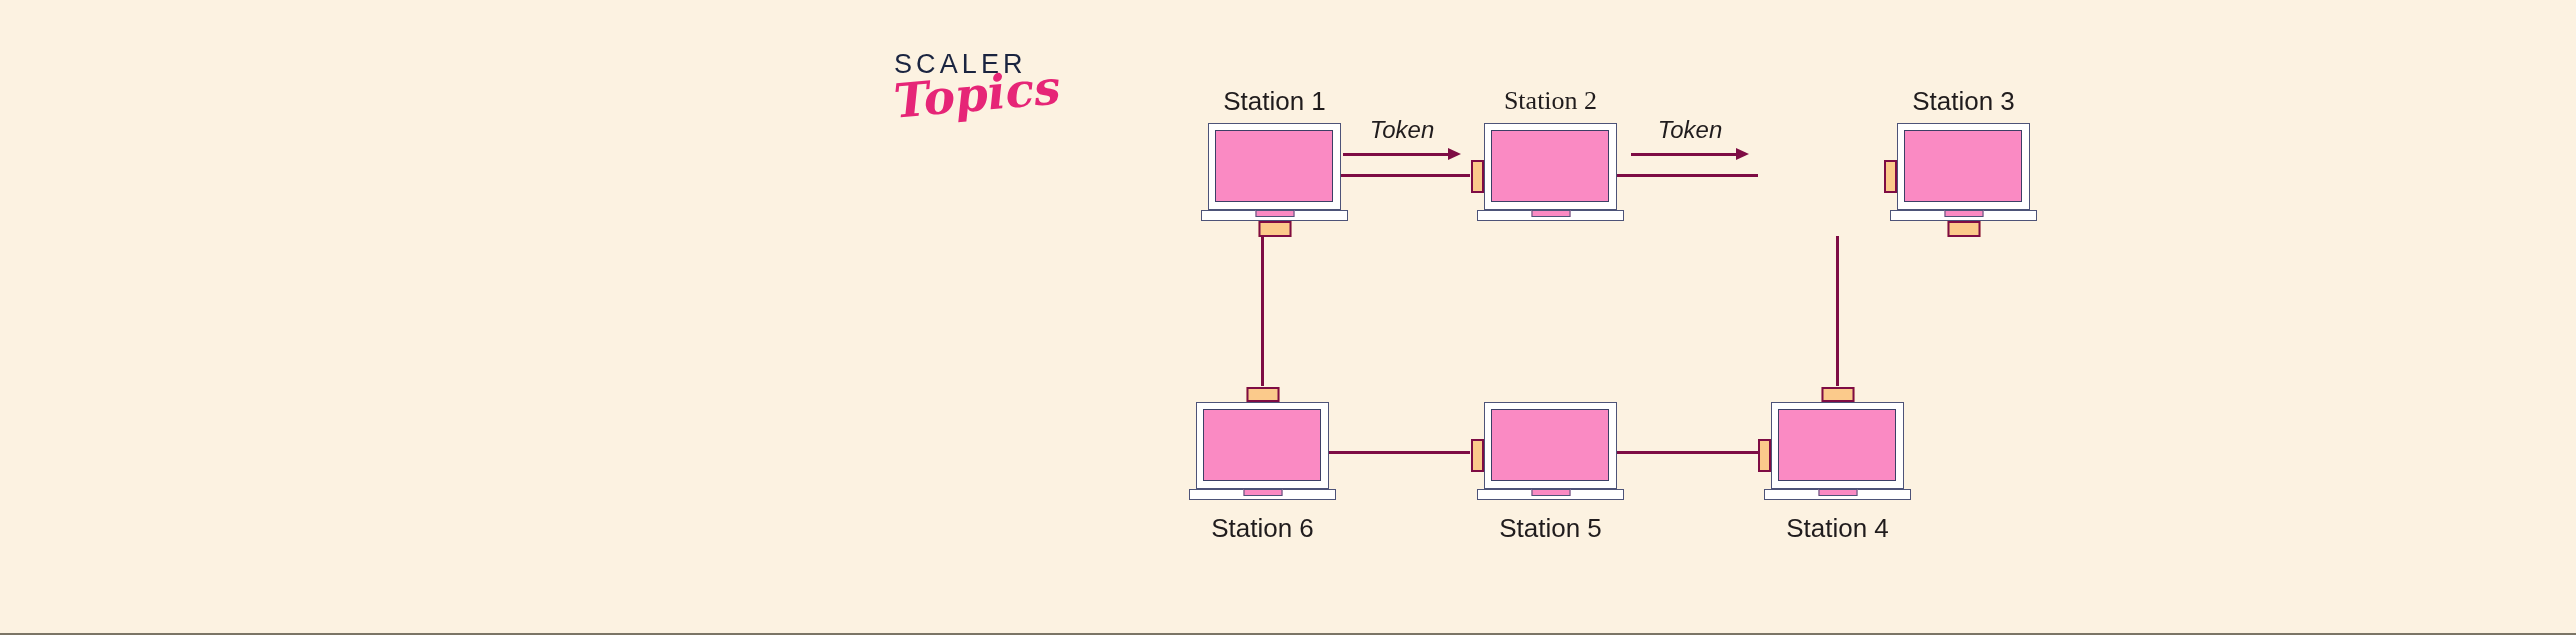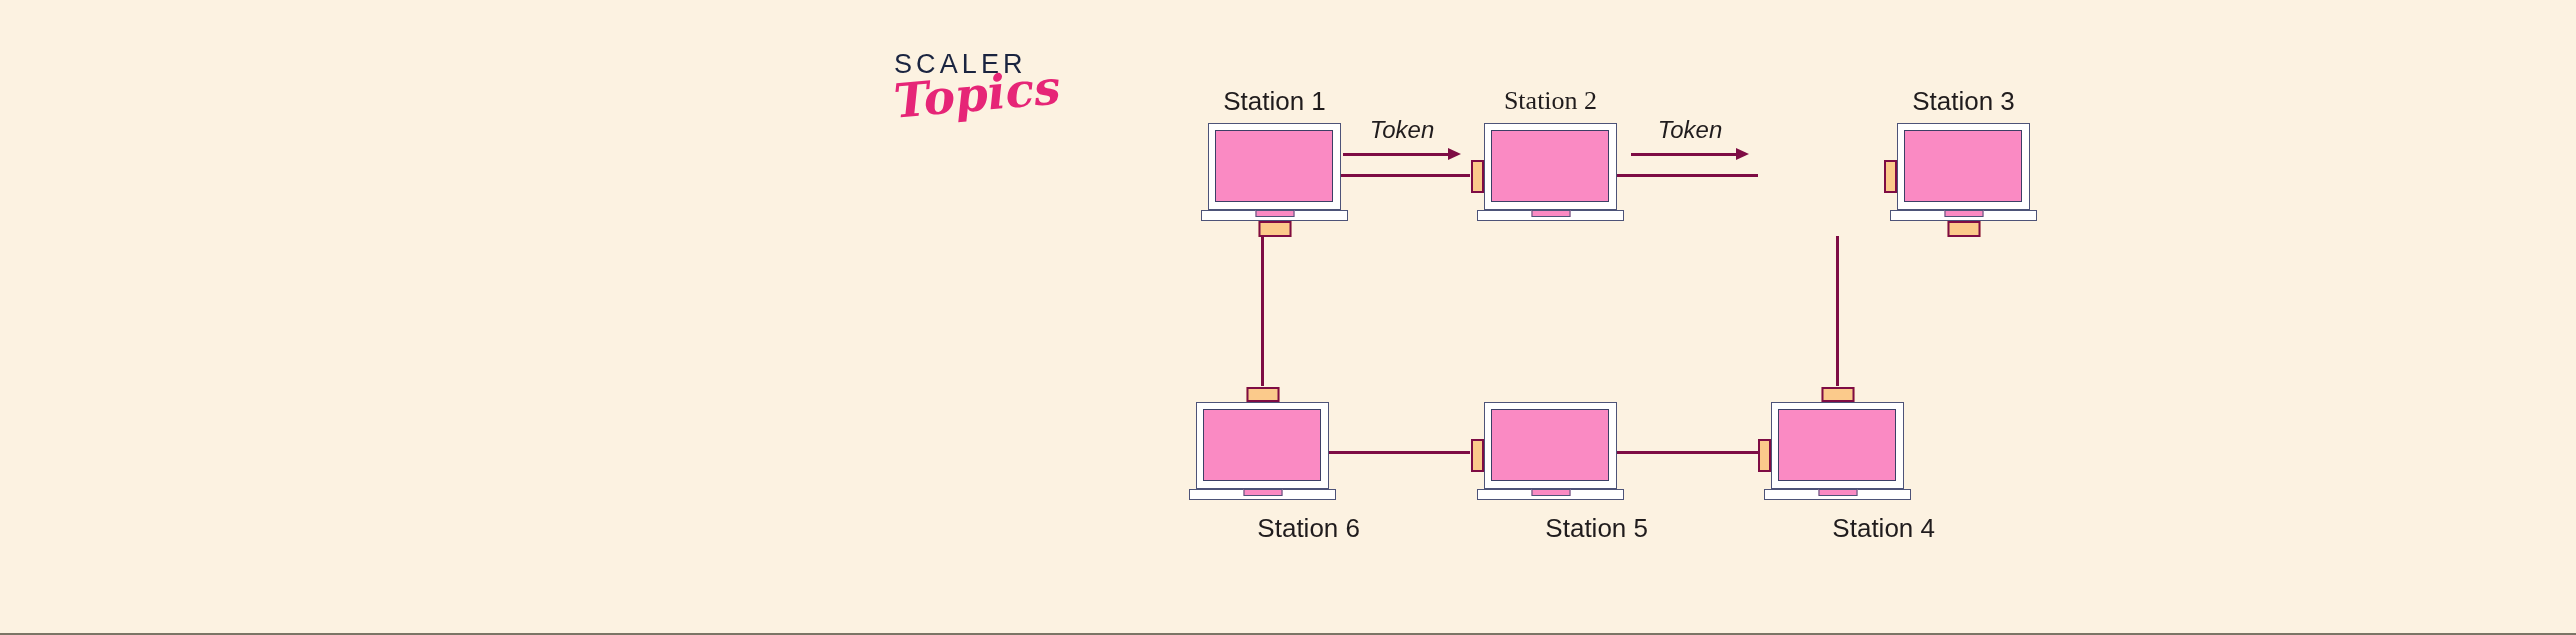--- a/index.html
+++ b/index.html
@@ -30,21 +30,21 @@
     margin-top:-5.2px; transform:rotate(-5deg); transform-origin:15% 50%;
   }
   
   .diagram{position:absolute; left:0; top:0; width:3091px; height:636px;}
   .station{position:absolute; width:133px;}
   .station-label{
     position:absolute; left:-31px; width:195px; text-align:center;
     font-size:26px; color:var(--ink,#201c1d); white-space:nowrap;
   }
   .label-top{top:-37px;}
-  .label-bottom{top:111px;text-align:right;}
+  .label-bottom{top:111px;}
   .laptop{position:relative; width:133px; height:98px;}
   .monitor{
     position:absolute; left:0; top:0; width:133px; height:87px;
     background:var(--white,#fff); border:1.5px solid var(--slate,#4d5378);
   }
   .screen{
     position:absolute; left:5.7px; top:5.7px; width:118px; height:72px;
     background:var(--pink,#fa8ac3); border:1.5px solid var(--screen-border,#3c3f66);
   }
   .base{

